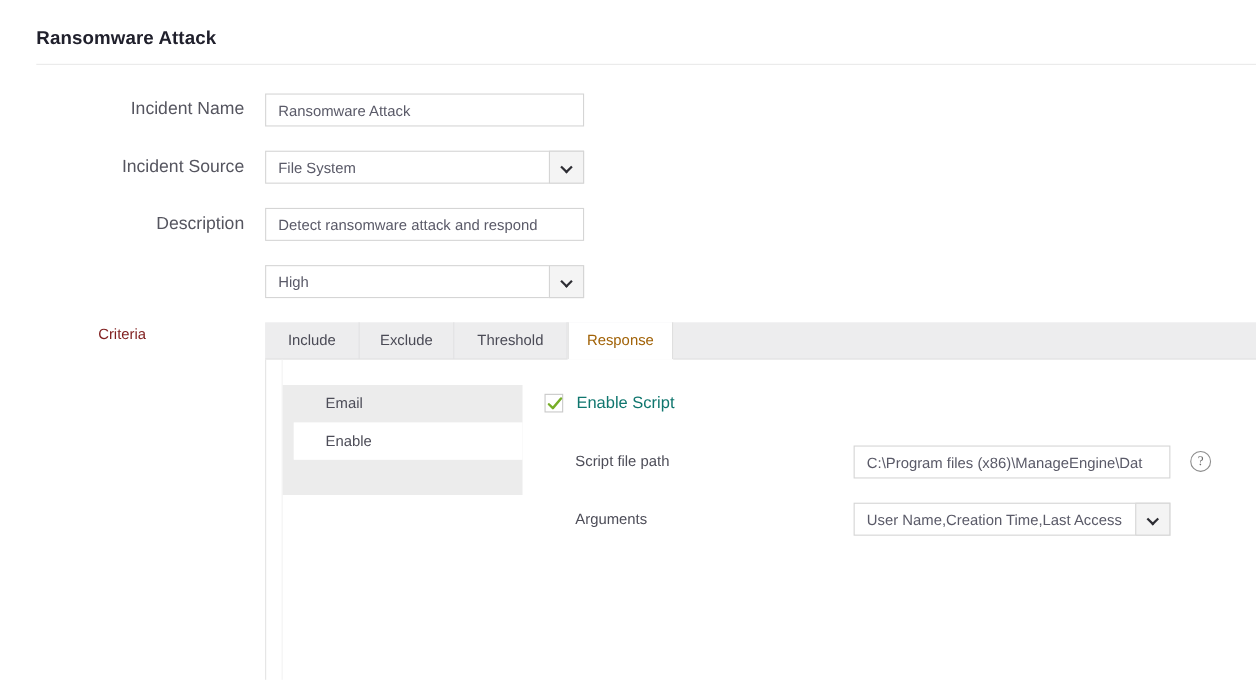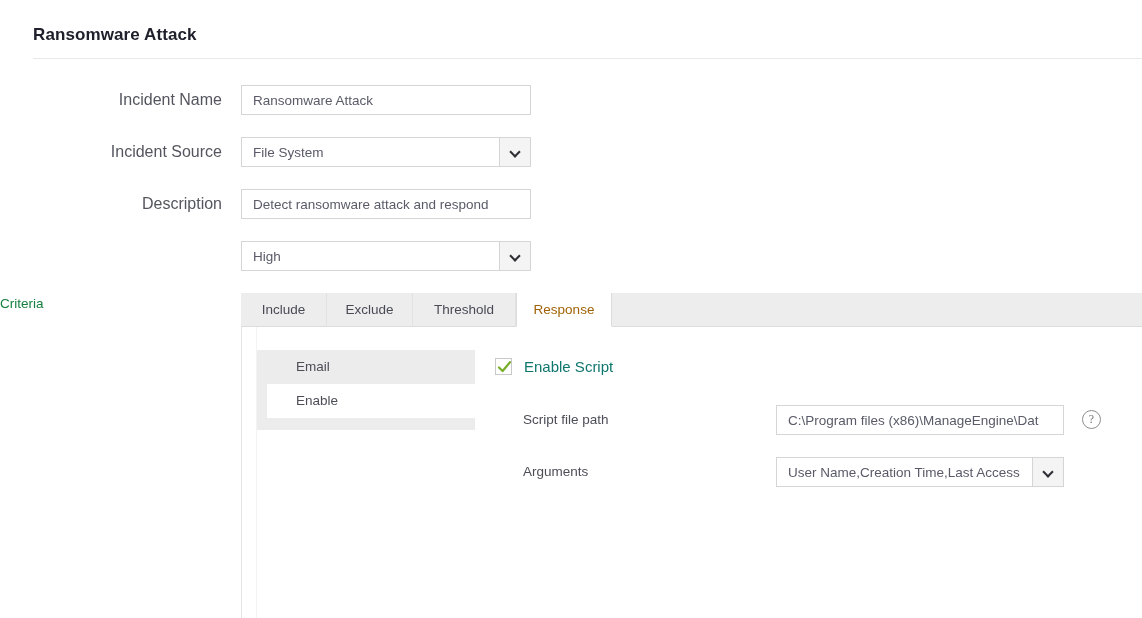--- a/index.html
+++ b/index.html
@@ -110,23 +110,23 @@
   #row-incident-source { top: 137px; }
   #row-description { top: 189px; }
   #row-severity { top: 241px; }
 
   
   #criteria-label {
     position: absolute;
     left: 0;
     top: 296px;
     width: 222px;
-    text-align: left;
-    font-size: 13.5px;
-    color: #15803d;
+    text-align: center;
+    font-size: 13.5px;
+    color: #7f1d1d;
   }
   .tabstrip {
     position: absolute;
     left: 241px;
     top: 293px;
     right: 0;
     height: 34px;
     background: #ededee;
     border-bottom: 1px solid #dcdcdc;
     box-sizing: border-box;
@@ -172,21 +172,21 @@
     width: 1px;
     background: #f3f3f3;
   }
 
   
   .side-nav {
     position: absolute;
     left: 15px;
     top: 23px;
     width: 218px;
-    height: 80px;
+    height: 100px;
     background: #ececec;
   }
   .side-nav-item {
     position: absolute;
     left: 0;
     width: 218px;
     height: 34px;
     line-height: 34px;
     font-size: 13.5px;
     color: #4d4d58;

